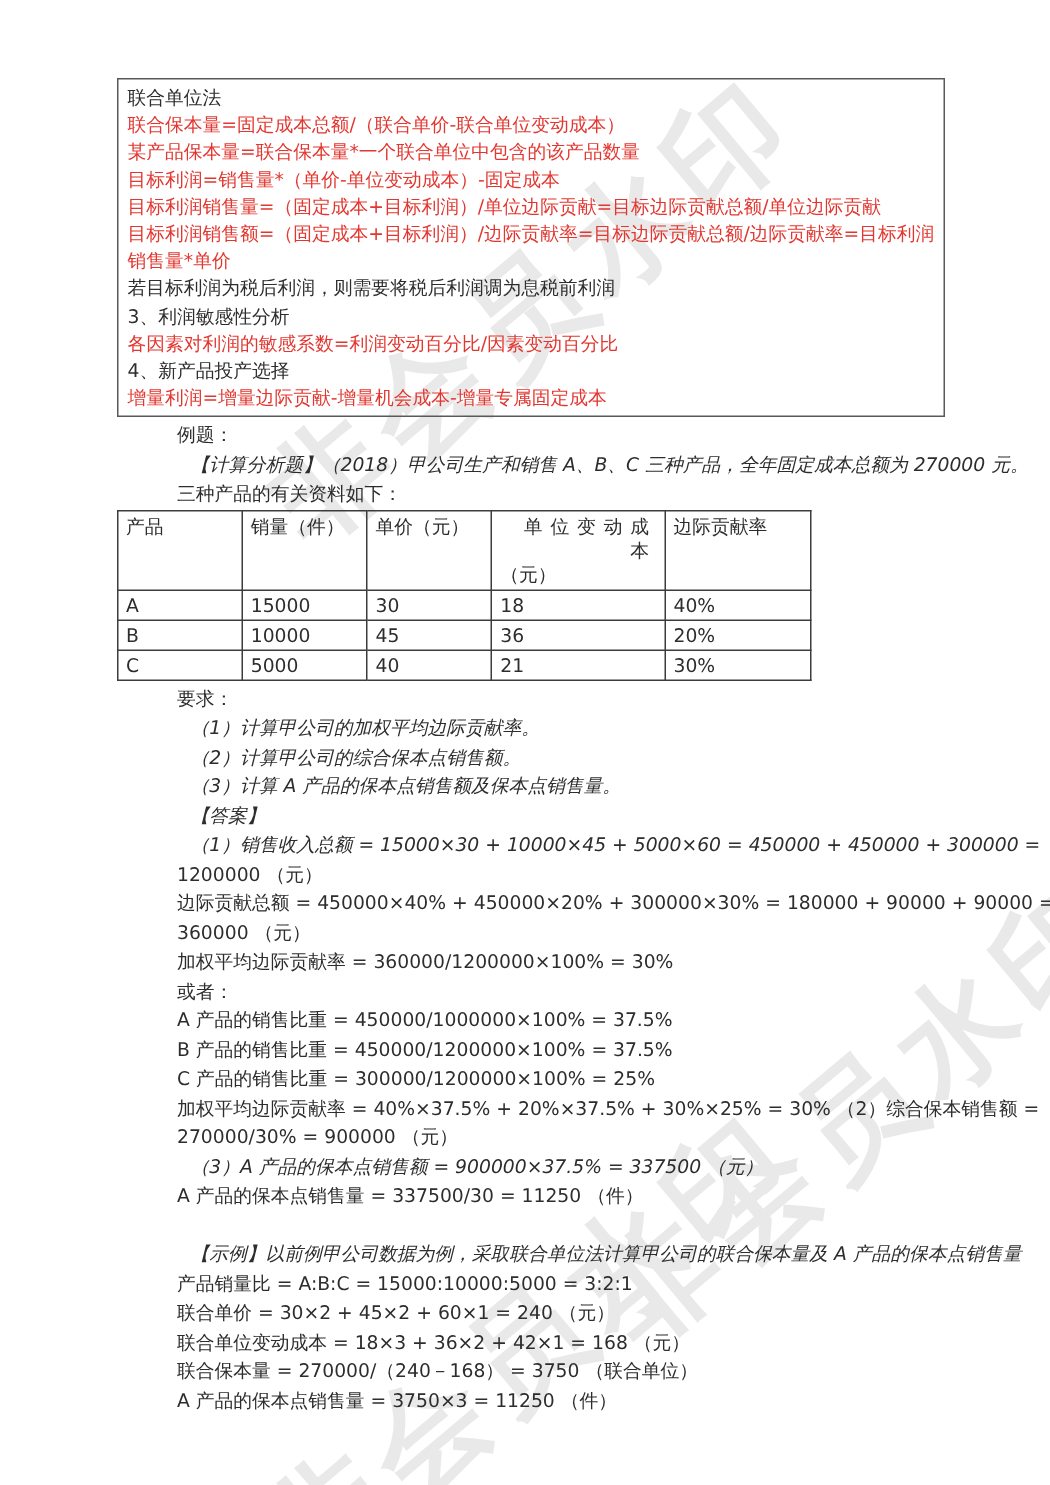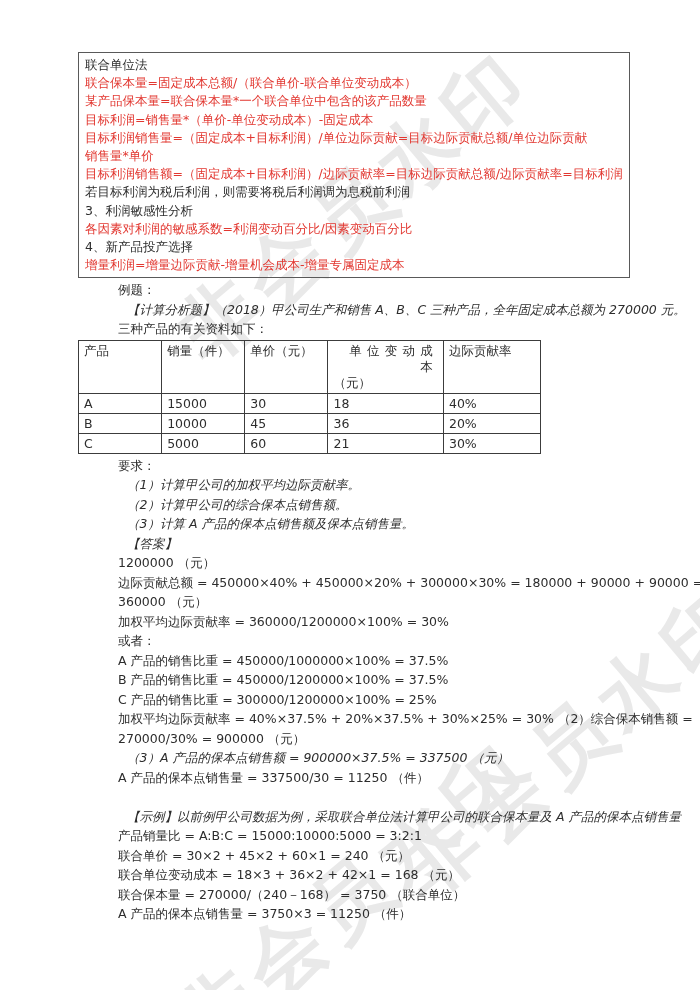--- a/index.html
+++ b/index.html
@@ -67,22 +67,22 @@
   <div class="wm wm3">非会员水印</div>
 
   <div class="content">
 
     <div class="formula-box">
         <div class="line">联合单位法</div>
         <div class="line red">联合保本量=固定成本总额/（联合单价-联合单位变动成本）</div>
         <div class="line red">某产品保本量=联合保本量*一个联合单位中包含的该产品数量</div>
         <div class="line red">目标利润=销售量*（单价-单位变动成本）-固定成本</div>
         <div class="line red">目标利润销售量=（固定成本+目标利润）/单位边际贡献=目标边际贡献总额/单位边际贡献</div>
+        <div class="line red">目标利润销售额=（固定成本+目标利润）/边际贡献率=目标边际贡献总额/边际贡献率=目标利润</div>
         <div class="line red">销售量*单价</div>
-        <div class="line red">目标利润销售额=（固定成本+目标利润）/边际贡献率=目标边际贡献总额/边际贡献率=目标利润</div>
         <div class="line">若目标利润为税后利润，则需要将税后利润调为息税前利润</div>
         <div class="line">3、利润敏感性分析</div>
         <div class="line red">各因素对利润的敏感系数=利润变动百分比/因素变动百分比</div>
         <div class="line">4、新产品投产选择</div>
         <div class="line red">增量利润=增量边际贡献-增量机会成本-增量专属固定成本</div>
       </div>
 
     <div class="paras">
         <div class="line">例题：</div>
         <div class="line indent">【计算分析题】（2018）甲公司生产和销售 A、B、C 三种产品，全年固定成本总额为 270000 元。</div>
@@ -128,33 +128,34 @@
           <tr>
             <td>B</td>
             <td>10000</td>
             <td>45</td>
             <td>36</td>
             <td>20%</td>
           </tr>
           <tr>
             <td>C</td>
             <td>5000</td>
-            <td>60</td>
+            <td>40</td>
             <td>21</td>
             <td>30%</td>
           </tr>
         </tbody>
       </table>
 
     <div class="paras">
         <div class="line">要求：</div>
         <div class="line indent">（1）计算甲公司的加权平均边际贡献率。</div>
         <div class="line indent">（2）计算甲公司的综合保本点销售额。</div>
         <div class="line indent">（3）计算 A 产品的保本点销售额及保本点销售量。</div>
         <div class="line indent">【答案】</div>
+        <div class="line indent">（1）销售收入总额 = 15000×30 + 10000×45 + 5000×60 = 450000 + 450000 + 300000 =</div>
         <div class="line">1200000 （元）</div>
         <div class="line">边际贡献总额 = 450000×40% + 450000×20% + 300000×30% = 180000 + 90000 + 90000 =</div>
         <div class="line">360000 （元）</div>
         <div class="line">加权平均边际贡献率 = 360000/1200000×100% = 30%</div>
         <div class="line">或者：</div>
         <div class="line">A 产品的销售比重 = 450000/1000000×100% = 37.5%</div>
         <div class="line">B 产品的销售比重 = 450000/1200000×100% = 37.5%</div>
         <div class="line">C 产品的销售比重 = 300000/1200000×100% = 25%</div>
         <div class="line">加权平均边际贡献率 = 40%×37.5% + 20%×37.5% + 30%×25% = 30% （2）综合保本销售额 =</div>
         <div class="line">270000/30% = 900000 （元）</div>

